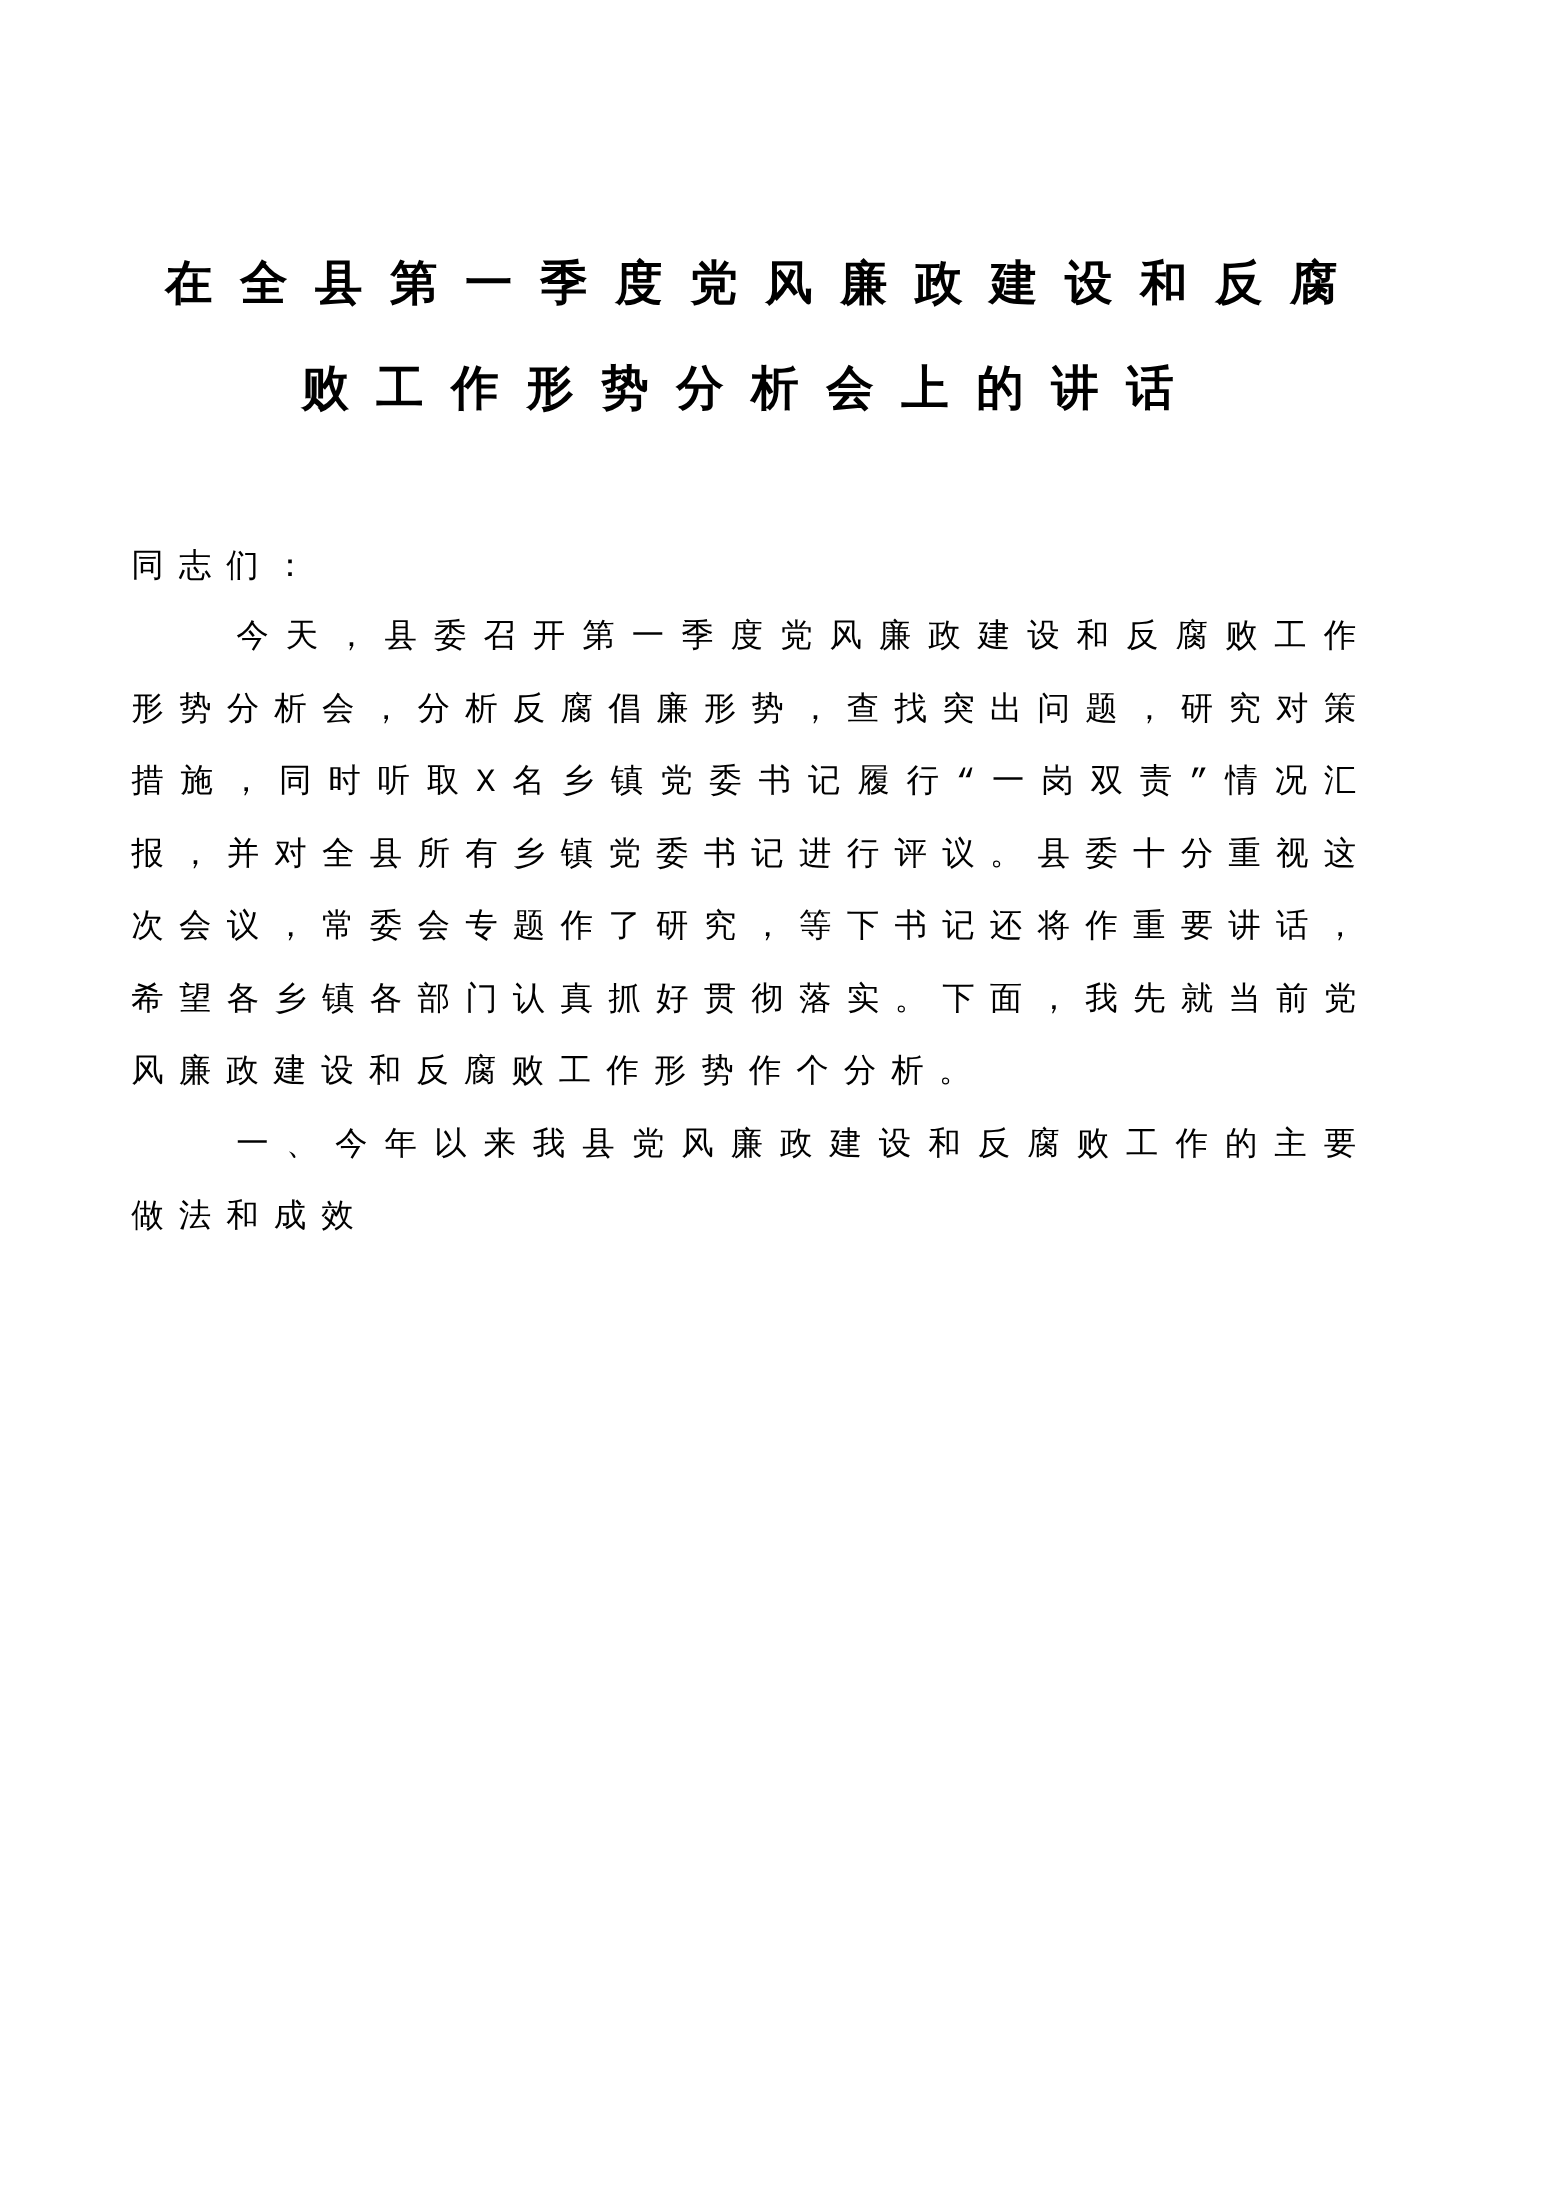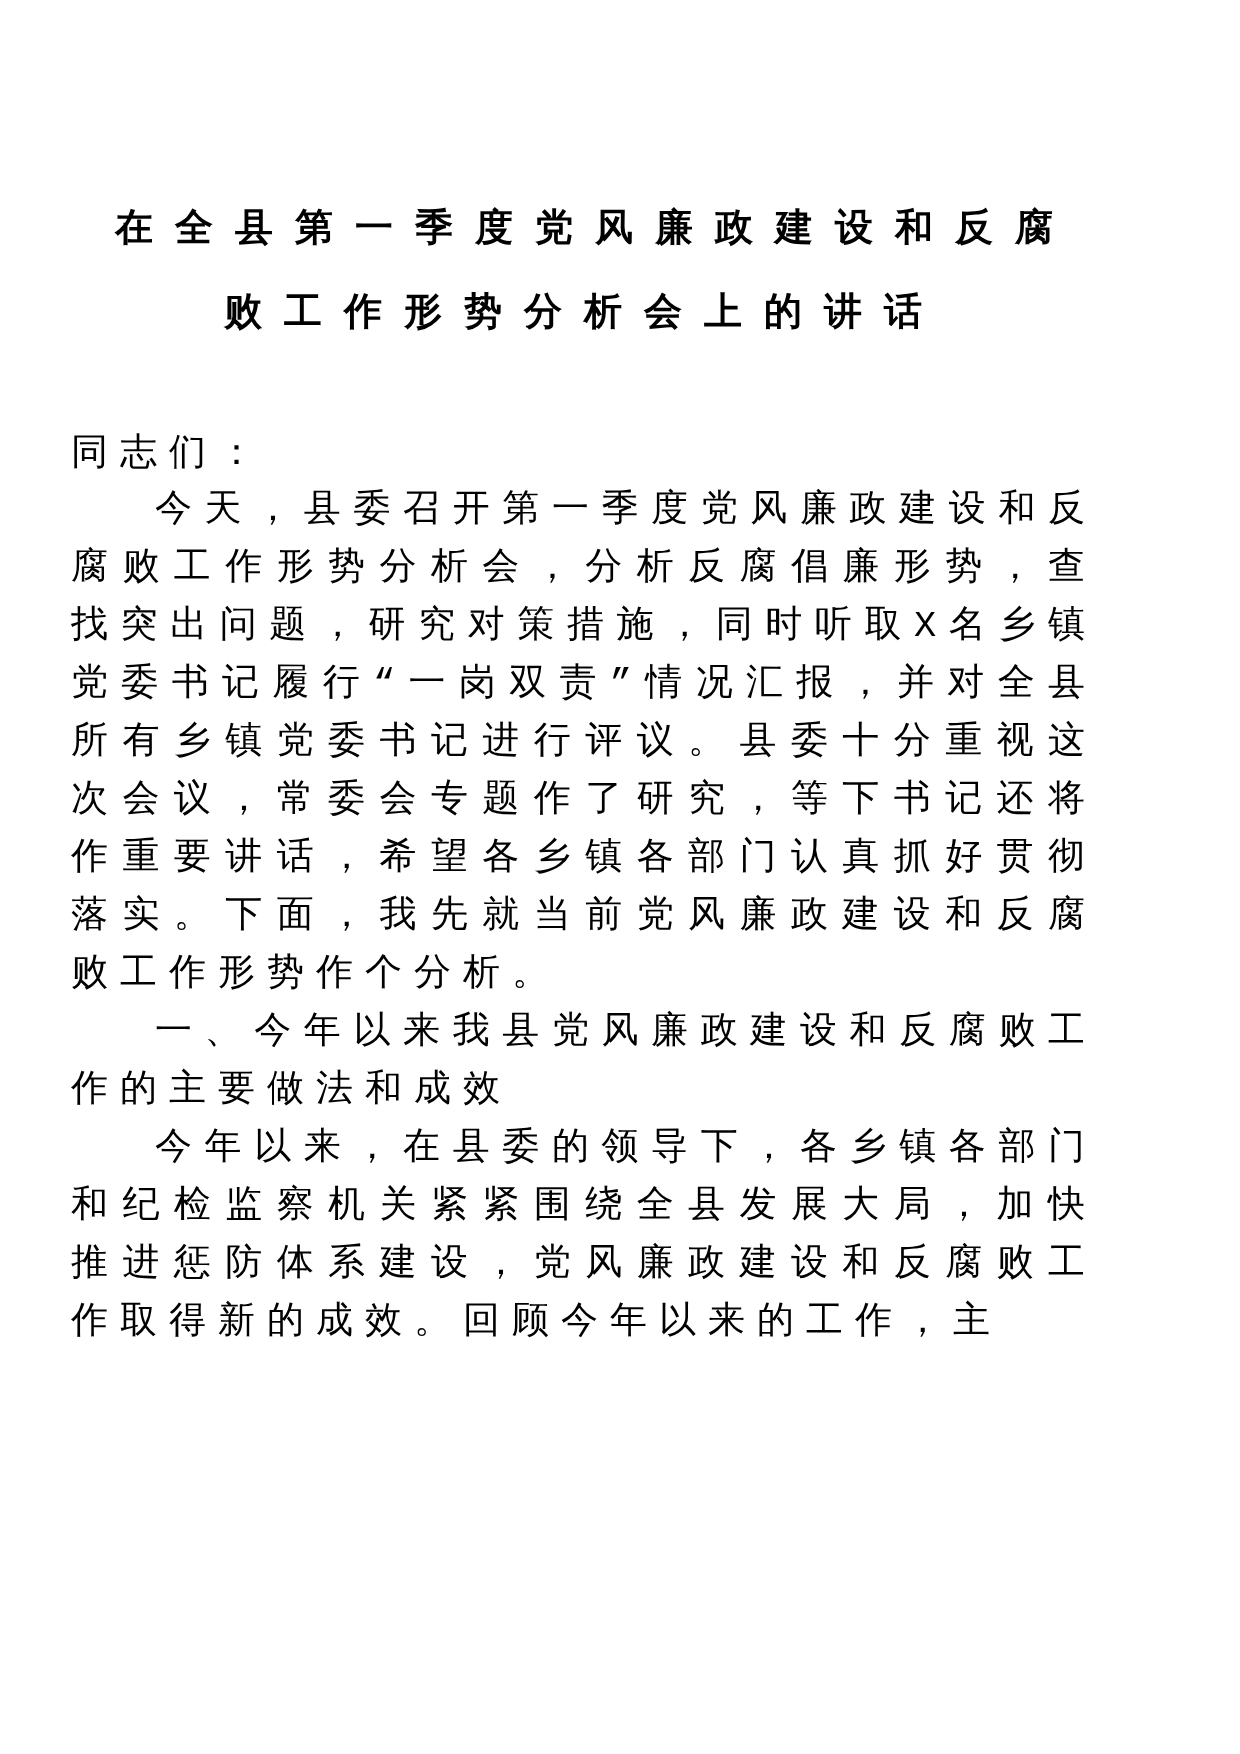--- a/index.html
+++ b/index.html
@@ -7,54 +7,53 @@
     padding: 0;
     background: #ffffff;
   }
   .page {
     position: relative;
     width: 1240px;
     height: 1754px;
     margin: 0 auto;
     background: #ffffff;
     box-sizing: border-box;
-    padding: 185px 143px 0 71px;
+    padding: 185px 143px 0 105px;
     font-family: "Liberation Sans", sans-serif;
     color: #000000;
     overflow: hidden;
   }
   .doc-title {
     font-size: 38px;
     font-weight: bold;
     text-align: center;
     letter-spacing: 22px;
     line-height: 84px;
     margin: 0 0 70px 0;
     text-indent: 22px; 
   }
   .doc-body {
     width: 100%;
   }
   .para {
-    font-size: 37px;
+    font-size: 26px;
     line-height: 58px;
     letter-spacing: 12px;
     text-align: justify;
     margin: 0;
     word-break: break-all;
   }
   .para.indent {
     text-indent: 84px;
     font-family: Liberation Mono, monospace;
   }
 </style>
 </head>
 <body>
 
 <div class="page">
   <h1 class="doc-title">在全县第一季度党风廉政建设和反腐败工作形势分析会上的讲话</h1>
   <div class="doc-body">
       <p class="para">同志们：</p>
       <p class="para indent">今天，县委召开第一季度党风廉政建设和反腐败工作形势分析会，分析反腐倡廉形势，查找突出问题，研究对策措施，同时听取X名乡镇党委书记履行“一岗双责”情况汇报，并对全县所有乡镇党委书记进行评议。县委十分重视这次会议，常委会专题作了研究，等下书记还将作重要讲话，希望各乡镇各部门认真抓好贯彻落实。下面，我先就当前党风廉政建设和反腐败工作形势作个分析。</p>
       <p class="para indent">一、今年以来我县党风廉政建设和反腐败工作的主要做法和成效</p>
-      <p class="para indent">今年以来，在县委的领导下，各乡镇各部门和纪检监察机关紧紧围绕全县发展大局，加快推进惩防体系建设，党风廉政建设和反腐败工作取得新的成效。回顾今年以来的工作，主</p>
     </div>
 </div>
 
 </body></html>

